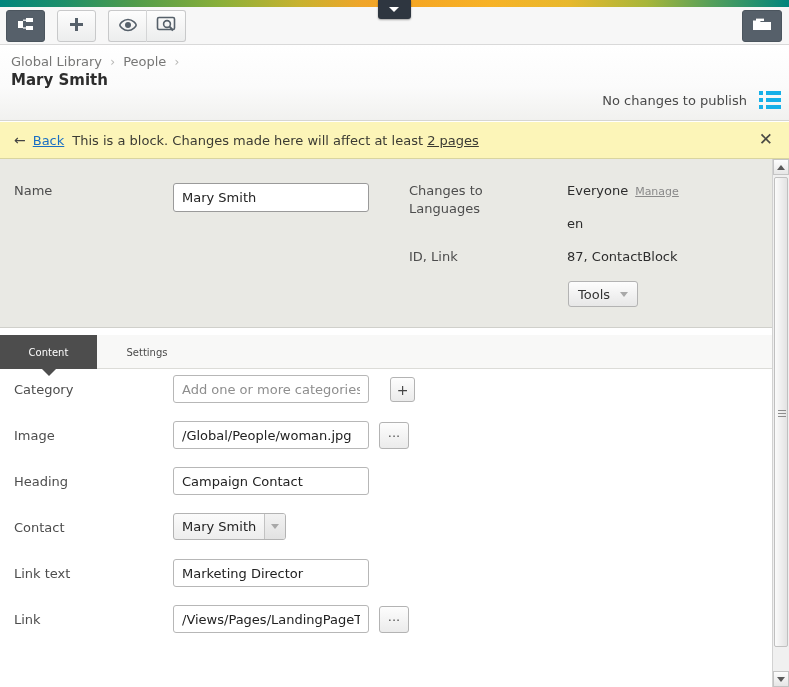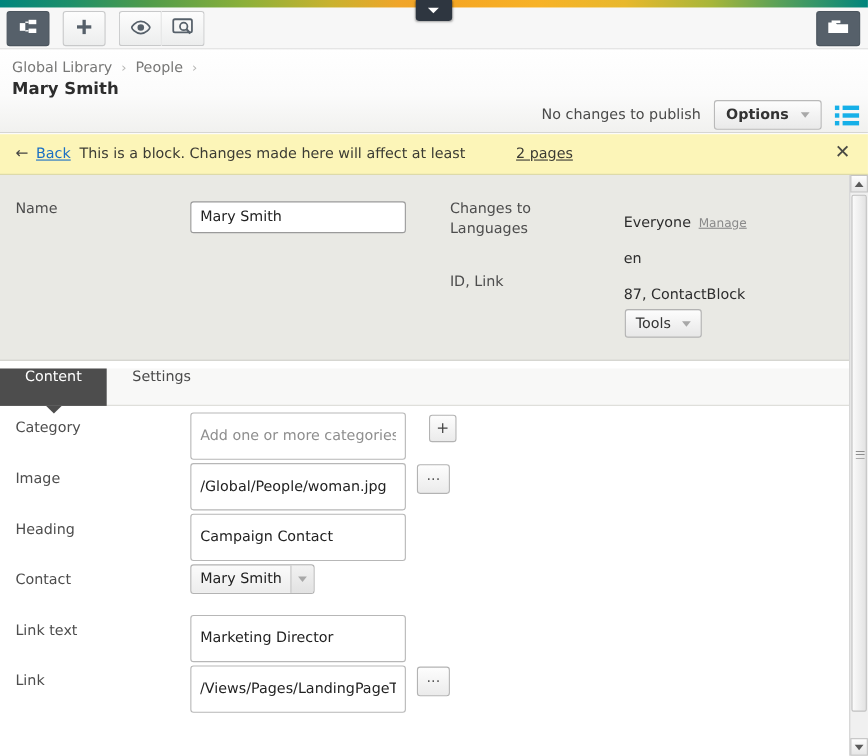--- a/index.html
+++ b/index.html
@@ -122,38 +122,38 @@
   }
   .notice-arrow {
     margin-left: 14px; margin-right: 7px;
     color: #444; font-size: 14px; line-height: 1;
   }
   .notice-back {
     color: #1a6fc4; text-decoration: underline;
     font-size: 13px; cursor: pointer; margin-right: 8px;
   }
   .notice-text { font-size: 13px; color: #3b3b33; }
-  .notice-text .lnk { color: #3b3b33; text-decoration: underline; cursor: pointer; margin-left: 42px; }
+  .notice-text .lnk { color: #3b3b33; text-decoration: underline; cursor: pointer; }
   .notice-close {
     position: absolute; right: 16px; top: 9px;
     font-size: 17px; color: #4a4a44; cursor: pointer; line-height: 1;
   }
 
   
   .props {
     position: absolute; top: 159px; left: 0;
     width: 772px; height: 169px;
     background: #e9e9e4;
     border-bottom: 1px solid #d0d0cb;
   }
   .prop-label {
     position: absolute; font-size: 13px; color: #4d4d4d;
   }
   .prop-value {
-    position: absolute; font-size: 13px; color: #2d2d2d; margin-top: 12px;
+    position: absolute; font-size: 13px; color: #2d2d2d;
   }
   .manage-link {
     font-size: 11px; color: #8a8a8a;
     text-decoration: underline; cursor: pointer; margin-left: 7px;
   }
   .name-input {
     position: absolute; left: 173px; top: 183px;
     width: 196px; height: 29px;
     border: 1px solid #9a9a9a; border-radius: 3px;
     background: #fff; padding: 0 8px;
@@ -170,22 +170,22 @@
 
   
   .tabbar {
     position: absolute; top: 335px; left: 0;
     width: 772px; height: 34px;
     background: #f8f8f7;
     border-bottom: 1px solid #dcdcd8;
   }
   .tab {
     position: absolute; top: 0; height: 34px;
-    display: flex; align-items: flex-start; justify-content: center;
-    font-size: 13px; cursor: pointer;
+    display: flex; align-items: center; justify-content: center;
+    font-size: 10px; cursor: pointer;
   }
   .tab.active {
     left: 0; width: 97px;
     background: #4d4d4d; color: #ffffff;
   }
   .tab.active .pointer {
     position: absolute; bottom: -7px; left: 42px;
     width: 0; height: 0;
     border-left: 7px solid transparent;
     border-right: 7px solid transparent;
@@ -195,21 +195,21 @@
 
   
   .form { position: absolute; top: 369px; left: 0; width: 772px; }
   .frow { position: relative; height: 46px; }
   .flabel {
     position: absolute; left: 14px; top: 13px;
     font-size: 13px; color: #4d4d4d;
   }
   .finput {
     position: absolute; left: 173px; top: 6px;
-    width: 196px; height: 43px;
+    width: 196px; height: 28px;
     border: 1px solid #b7b7b7; border-radius: 3px;
     background: #fff; padding: 0 8px;
     font-family: inherit; font-size: 13px; color: #222;
   }
   .finput::placeholder { color: #8e8e8e; }
   .plus-btn {
     position: absolute; left: 390px; top: 8px;
     width: 25px; height: 25px;
     display: flex; align-items: center; justify-content: center;
     background: linear-gradient(to bottom,#fdfdfd,#ebebeb);
@@ -352,24 +352,20 @@
   <div class="crumbs">
     <a>Global Library</a>
     <span class="crumb-sep">›</span>
     <a>People</a>
     <span class="crumb-sep">›</span>
   </div>
   <div class="page-title">Mary Smith</div>
 
   <div class="head-right">
     <span class="nochanges">No changes to publish</span>
-    <div class="options-btn">
-      <span>Options</span>
-      <span class="caret-dn"></span>
-    </div>
     <div class="list-icon">
       <span class="row">
           <i class="dot"></i>
           <i class="bar"></i>
         </span>
       <span class="row">
           <i class="dot"></i>
           <i class="bar"></i>
         </span>
       <span class="row">

